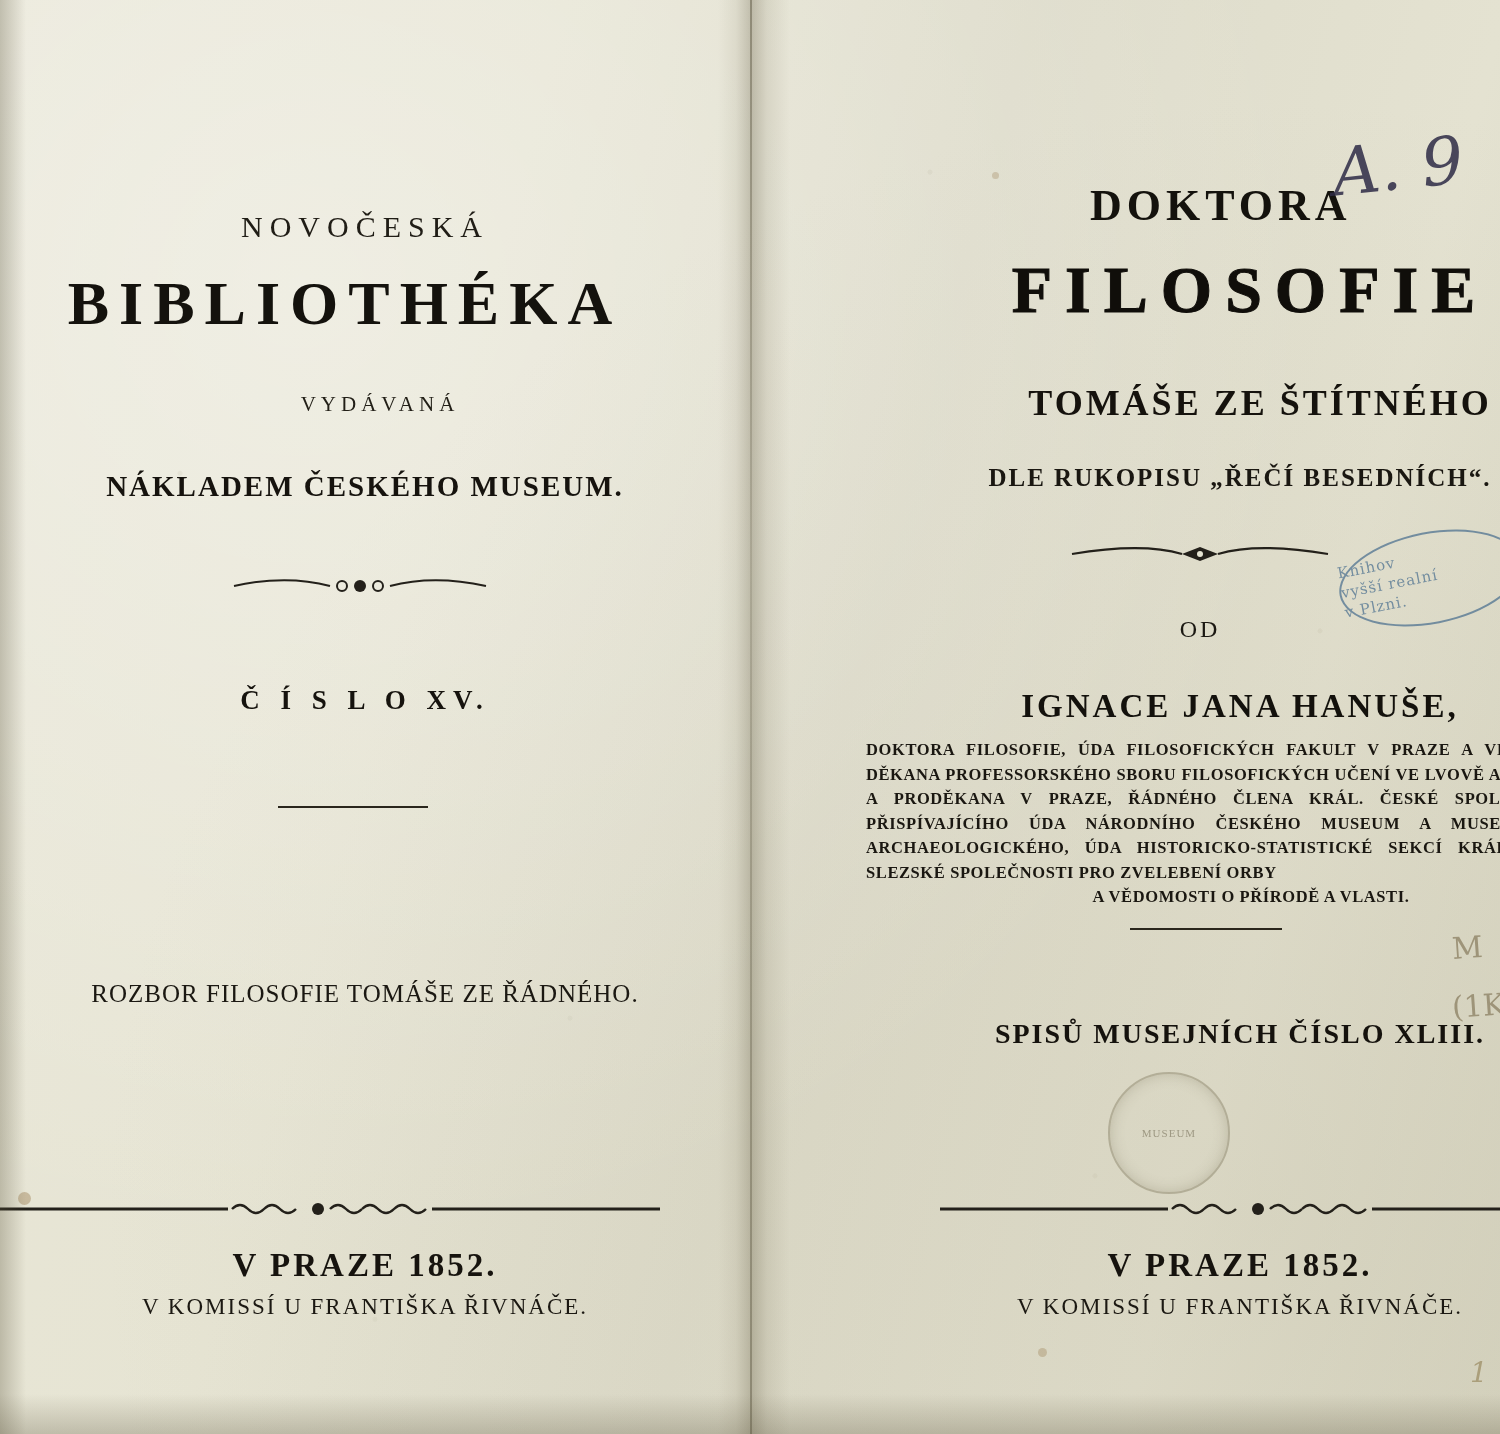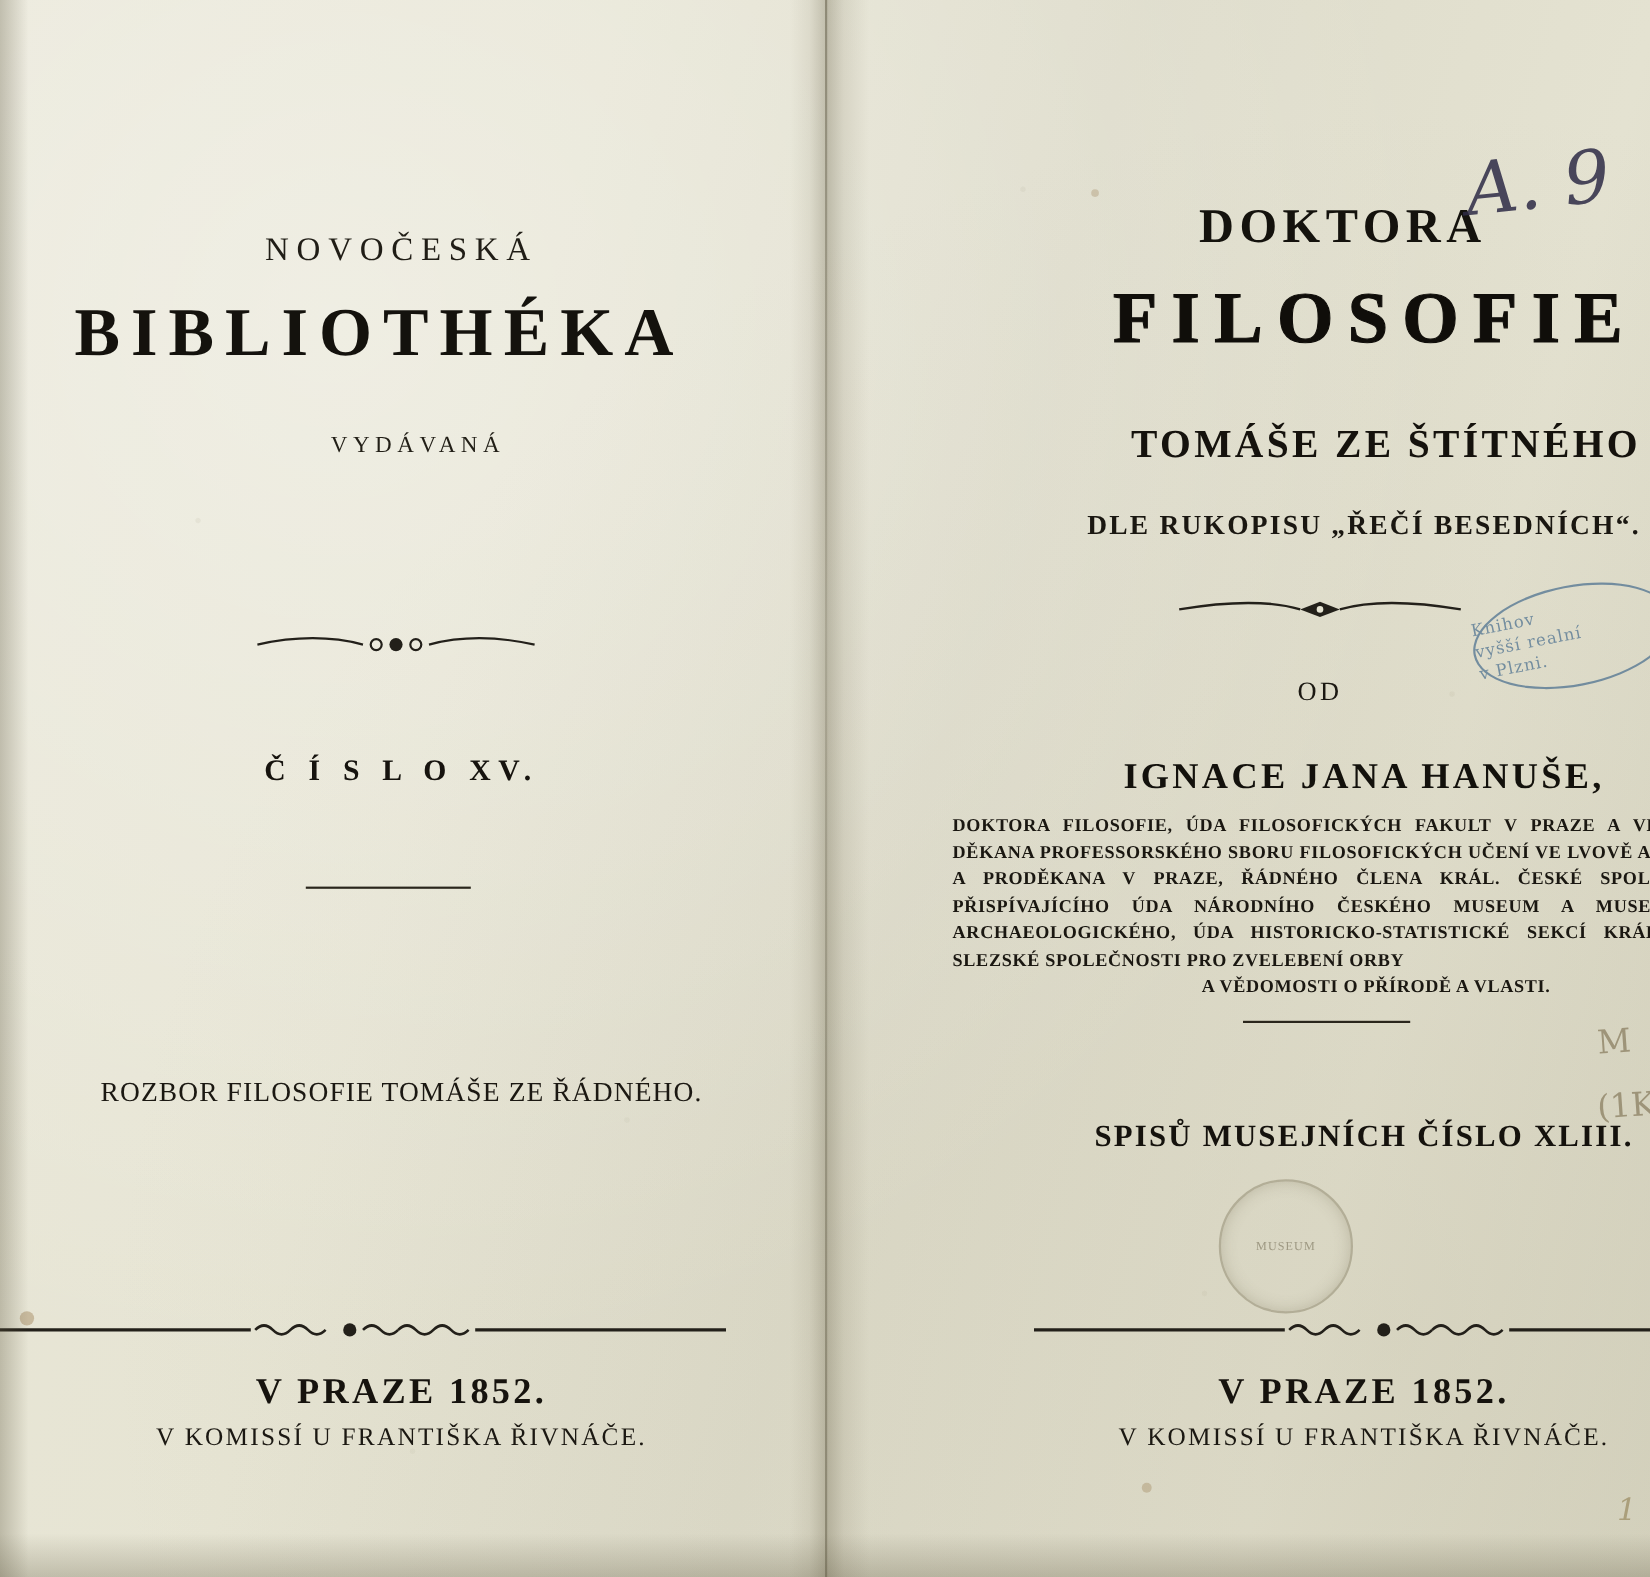--- a/index.html
+++ b/index.html
@@ -349,20 +349,21 @@
 
 <div class="scan">
 
   <div class="texture"></div>
 
   <div class="page page-left">
 
     <div class="l-novoceska">NOVOČESKÁ</div>
     <div class="l-bibliotheka">BIBLIOTHÉKA</div>
     <div class="l-vydavana">VYDÁVANÁ</div>
+    <div class="l-nakladem">NÁKLADEM ČESKÉHO MUSEUM.</div>
 
     <div class="l-orn1 orn">
       <svg width="260" height="22" viewBox="0 0 260 22">
         <path d="M4 11 C40 3, 70 3, 100 11" stroke="#23201a" stroke-width="2" fill="none"></path>
         <path d="M160 11 C190 3, 220 3, 256 11" stroke="#23201a" stroke-width="2" fill="none"></path>
         <circle cx="112" cy="11" r="5" fill="none" stroke="#23201a" stroke-width="2"></circle>
         <circle cx="130" cy="11" r="6" fill="#23201a"></circle>
         <circle cx="148" cy="11" r="5" fill="none" stroke="#23201a" stroke-width="2"></circle>
       </svg>
     </div>

